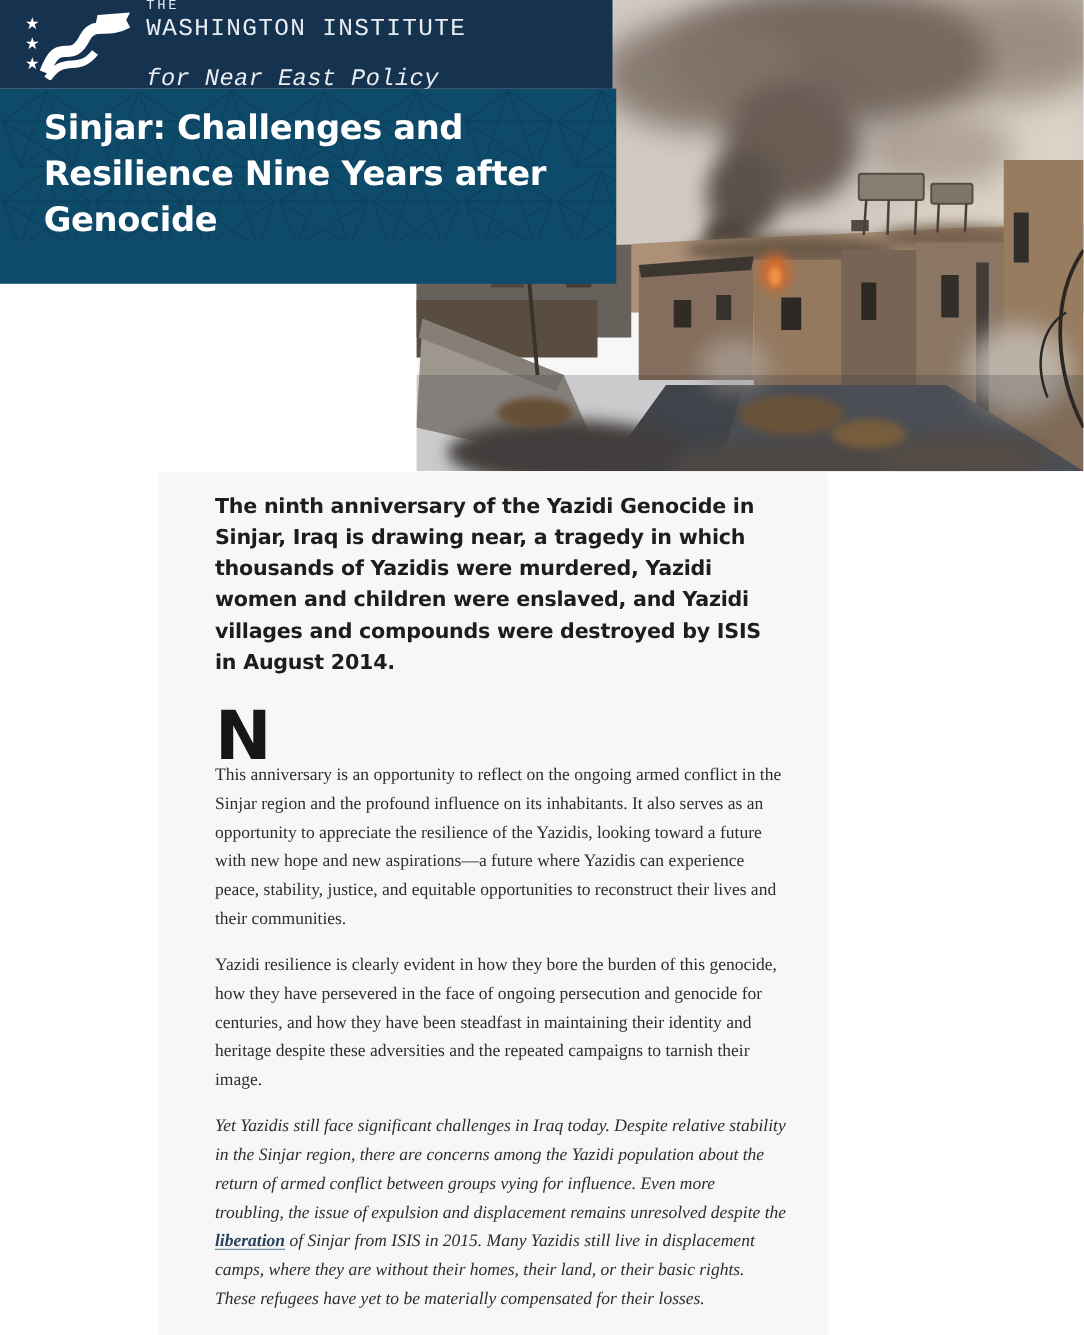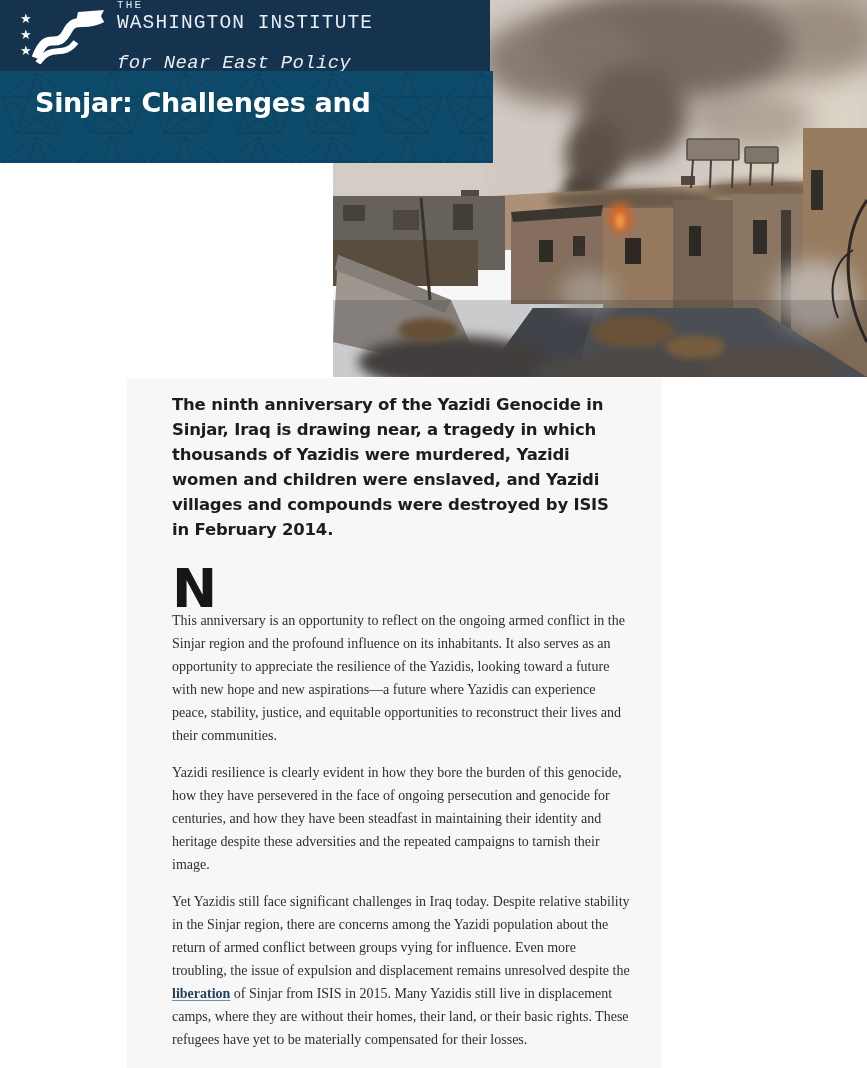--- a/index.html
+++ b/index.html
@@ -20,21 +20,21 @@
     background:#15324e; display:flex; align-items:center; padding-left:18px;
   }
   .logo-lockup { display:flex; align-items:center; gap:11px; cursor:pointer; }
   .masthead-text { color:#e7edf2; font-family:Liberation Mono, monospace; line-height:1; padding-top:2px; }
   .mh-the { font-size:11px; letter-spacing:2.2px; margin-bottom:3px; }
   .mh-institute { font-size:19.5px; letter-spacing:1.1px; margin-bottom:20px; }
   .mh-tagline { font-size:19px; font-style:italic; letter-spacing:.3px; }
 
   
   .title-block {
-    position:absolute; left:0; top:71px; width:493px; height:92px; z-index:3;
+    position:absolute; left:0; top:71px; width:493px; height:156px; z-index:3;
     background:#0e4a6a; overflow:hidden;
   }
   .title-block .pattern { position:absolute; left:0; top:0; }
   .hero-title {
     position:relative; z-index:1; padding:13px 20px 0 35px;
     font-family:"DejaVu Sans", sans-serif; font-weight:700;
     font-size:27px; line-height:37px; letter-spacing:-0.3px; color:#ffffff;
   }
 
   
@@ -46,21 +46,21 @@
     font-family:"DejaVu Sans", sans-serif; font-weight:700;
     font-size:16.5px; line-height:25px; letter-spacing:-0.2px; color:#1d1d1d;
     margin:0 0 22px 0;
   }
   .dropcap-para { font-size:13px; line-height:27px; color:#2e2e2e; margin:0 0 14px 0; }
   .drop-cap {
     float:left; font-family:"DejaVu Sans", sans-serif; font-weight:700;
     font-size:54px; line-height:41px; padding:4px 10px 0 0; color:#161616;
   }
   .body-para { clear:both; font-size:14px; line-height:23px; color:#2e2e2e; margin:0 0 14px 0; }
-  .body-para:last-child { margin-bottom:0; }
+  .body-para:last-child { margin-bottom:0;font-style:italic; }
   .inline-link {
     color:#26425c; font-weight:bold; text-decoration:underline;
     text-decoration-color:#73909f; text-underline-offset:2px; cursor:pointer;
   }
 </style>
 </head>
 <body>
 
 <div class="page">
 
@@ -169,25 +169,27 @@
           <g fill="none" stroke="#0a3c59" stroke-width="1" opacity="0.85">
             <path d="M37 2 L72 26 L58 62 L16 62 L2 26 Z"></path>
             <path d="M2 26 L72 26 M37 2 L58 62 M37 2 L16 62 M2 26 L58 62 M72 26 L16 62"></path>
           </g>
         </pattern>
       </defs>
       <rect x="0" y="0" width="493" height="122" fill="url(#girih)"></rect>
     </svg>
     <h1 class="hero-title">
       <div>Sinjar: Challenges and</div>
+      <div>Resilience Nine Years after</div>
+      <div>Genocide</div>
     </h1>
   </div>
 
   <article class="card">
-    <p class="lead">The ninth anniversary of the Yazidi Genocide in Sinjar, Iraq is drawing near, a tragedy in which thousands of Yazidis were murdered, Yazidi women and children were enslaved, and Yazidi villages and compounds were destroyed by ISIS in February 2014.</p>
+    <p class="lead">The ninth anniversary of the Yazidi Genocide in Sinjar, Iraq is drawing near, a tragedy in which thousands of Yazidis were murdered, Yazidi women and children were enslaved, and Yazidi villages and compounds were destroyed by ISIS in August 2014.</p>
 
     <p class="dropcap-para">
       <span class="drop-cap">N</span>
     </p>
 
     <p class="body-para">This anniversary is an opportunity to reflect on the ongoing armed conflict in the Sinjar region and the profound influence on its inhabitants. It also serves as an opportunity to appreciate the resilience of the Yazidis, looking toward a future with new hope and new aspirations—a future where Yazidis can experience peace, stability, justice, and equitable opportunities to reconstruct their lives and their communities.</p>
     <p class="body-para">Yazidi resilience is clearly evident in how they bore the burden of this genocide, how they have persevered in the face of ongoing persecution and genocide for centuries, and how they have been steadfast in maintaining their identity and heritage despite these adversities and the repeated campaigns to tarnish their image.</p>
 
     <p class="body-para">
       <span>Yet Yazidis still face significant challenges in Iraq today. Despite relative stability in the Sinjar region, there are concerns among the Yazidi population about the return of armed conflict between groups vying for influence. Even more troubling, the issue of expulsion and displacement remains unresolved despite the </span><a class="inline-link">liberation</a><span> of Sinjar from ISIS in 2015. Many Yazidis still live in displacement camps, where they are without their homes, their land, or their basic rights. These refugees have yet to be materially compensated for their losses.</span>

